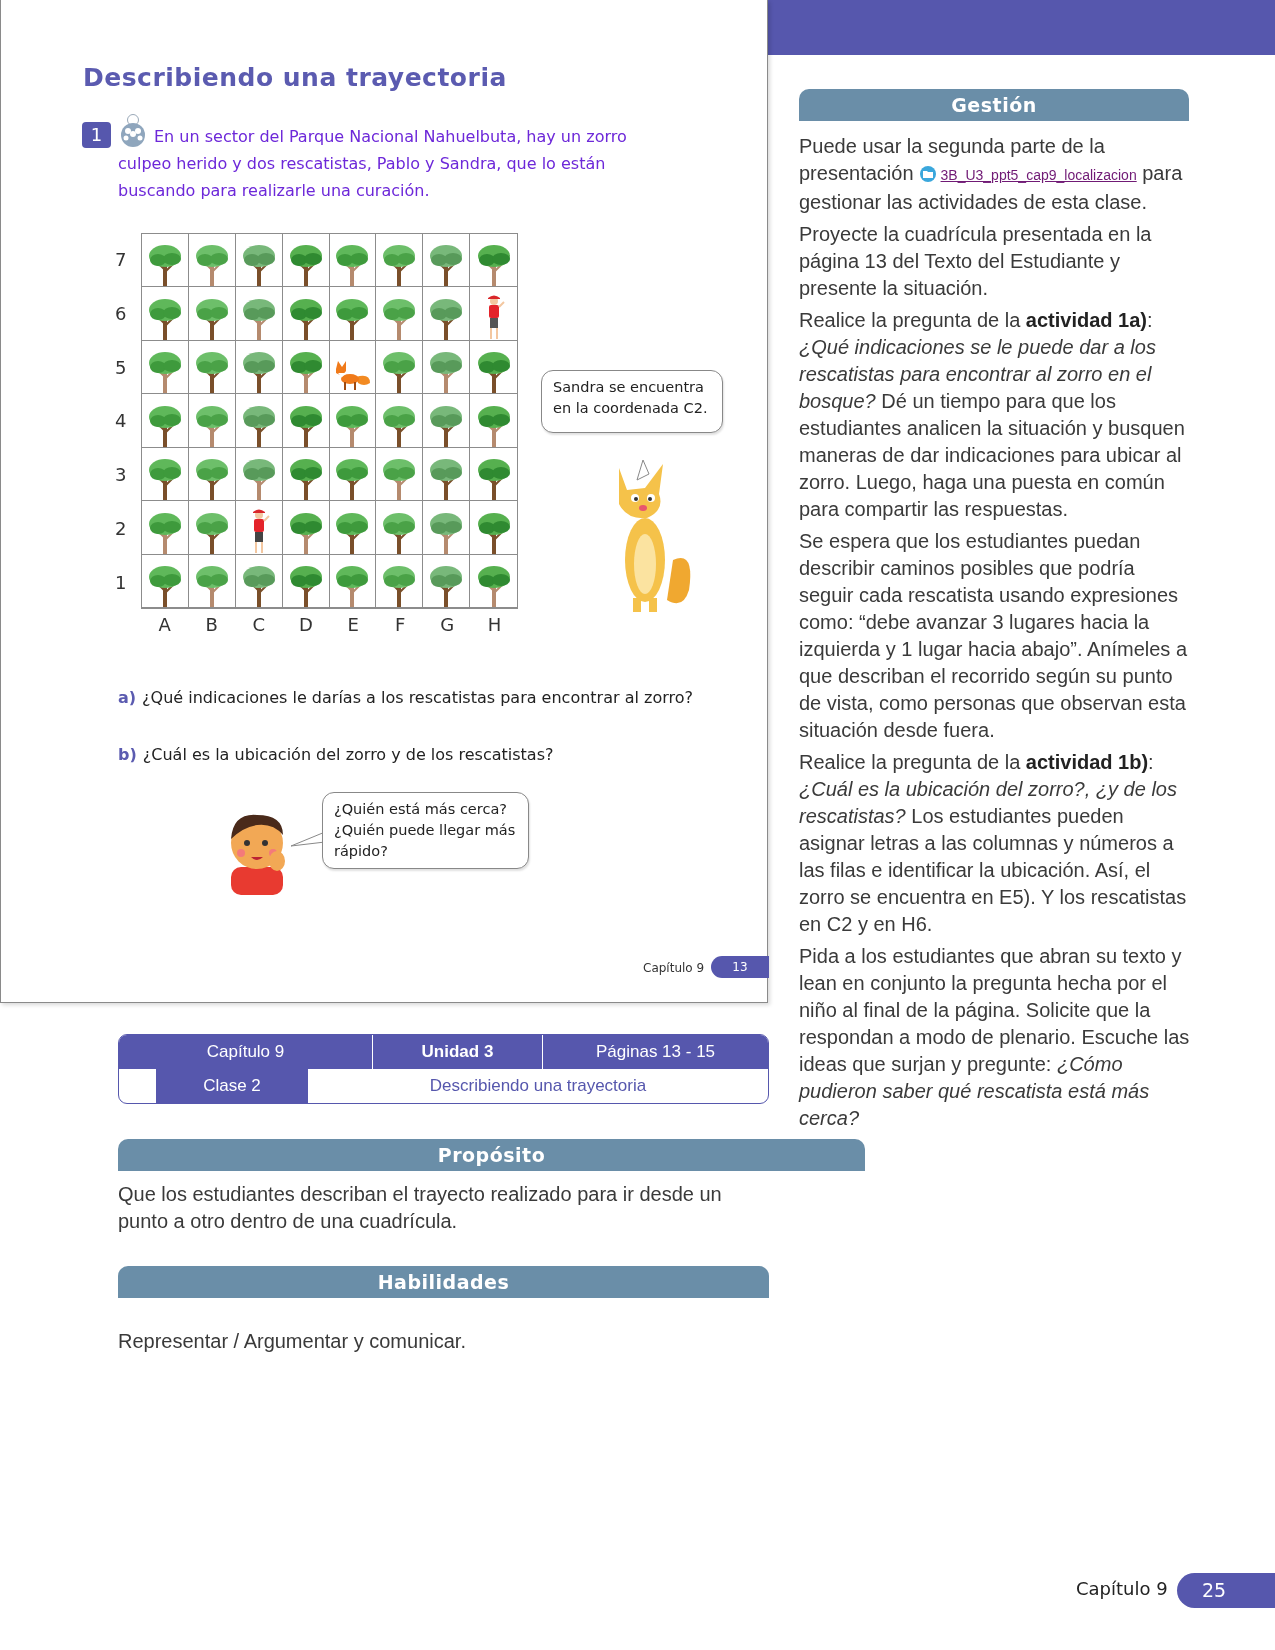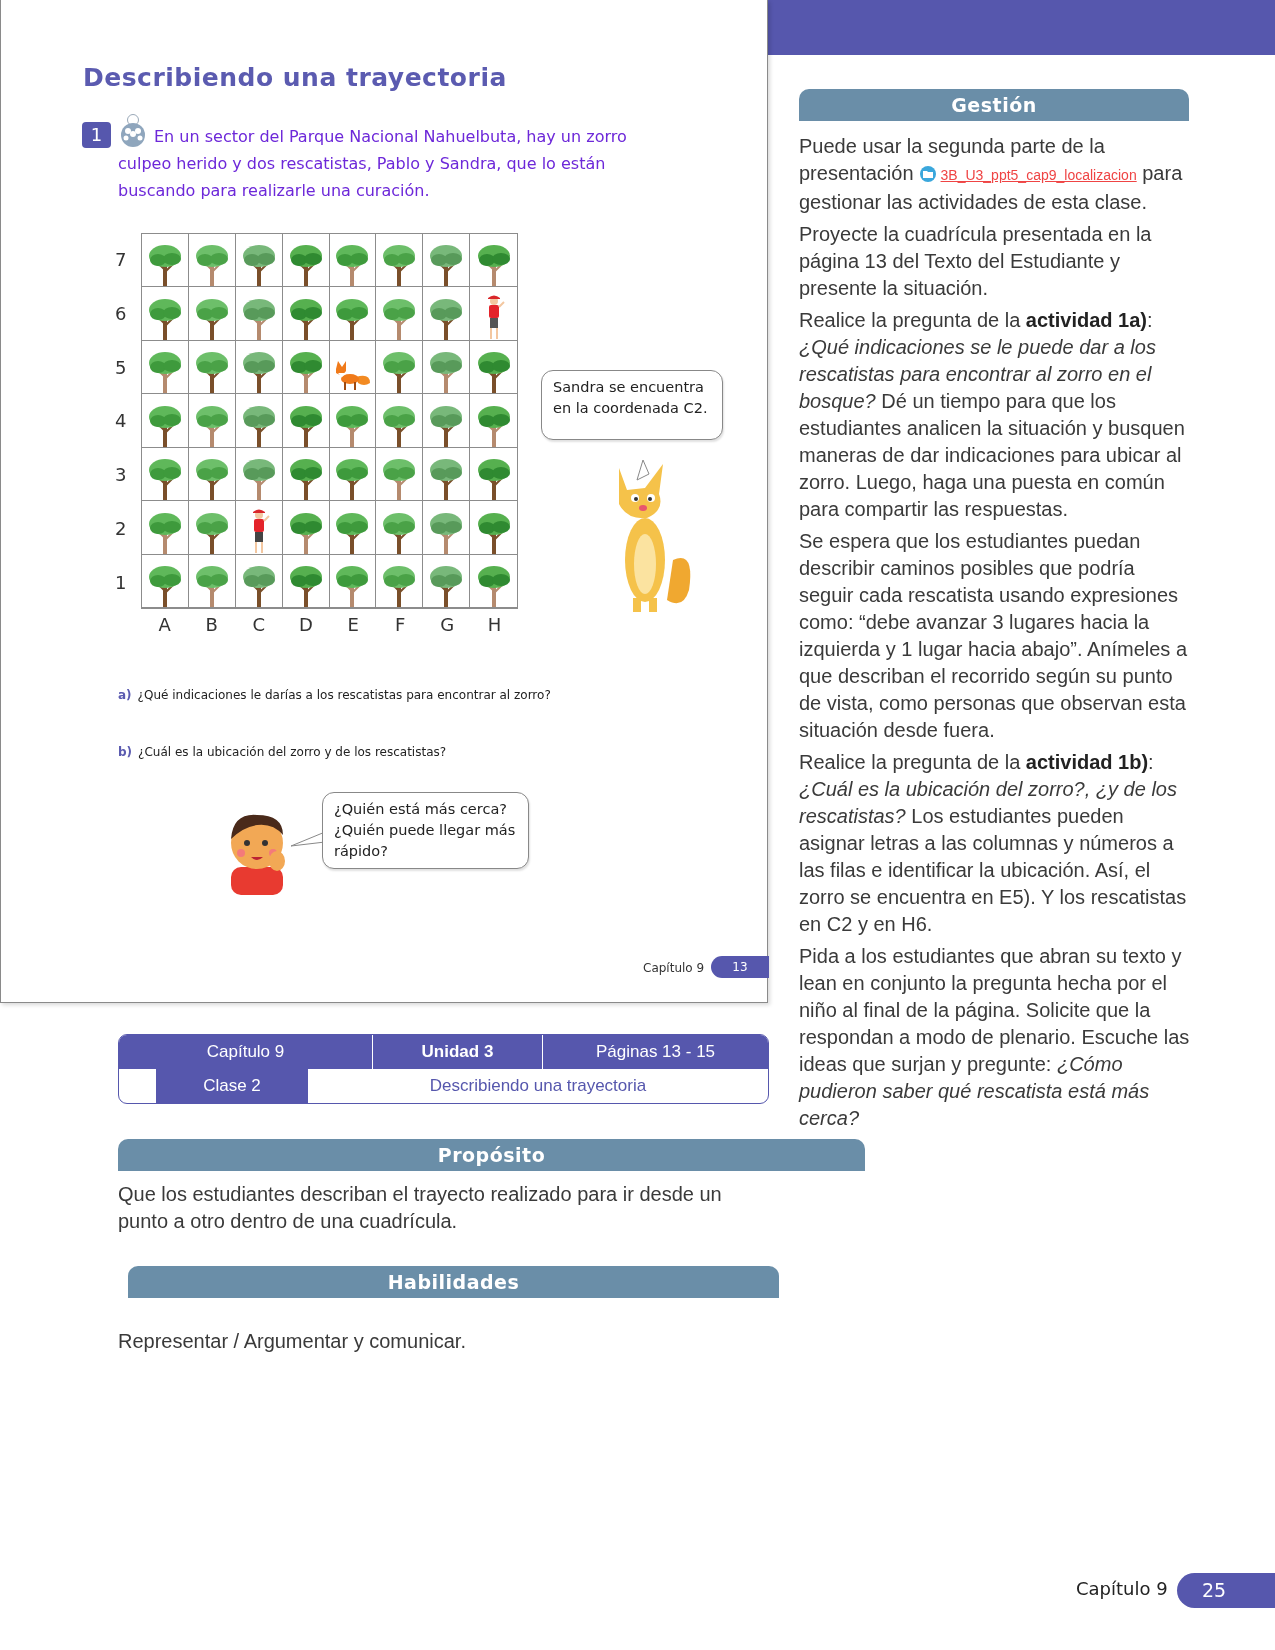--- a/index.html
+++ b/index.html
@@ -26,26 +26,26 @@
   .cell { border-right: 1px solid #8c8c8c; border-bottom: 1px solid #8c8c8c; display: flex; align-items: flex-end; justify-content: center; }
   .cell:nth-child(8n) { border-right: none; }
   .cell svg { width: 40px; height: 46px; }
   .row-labels { position: absolute; left: 114px; top: 233px; width: 20px; height: 376px; display: grid; grid-template-rows: repeat(7, 1fr); }
   .row-labels span { display: flex; align-items: center; font-size: 18px; color: #333; }
   .col-labels { position: absolute; left: 140px; top: 614px; width: 377px; display: grid; grid-template-columns: repeat(8, 1fr); }
   .col-labels span { text-align: center; font-size: 18px; color: #333; }
 
   .bubble { position: absolute; background: #fff; border: 1px solid #888; border-radius: 12px;
             font-size: 14.5px; line-height: 21px; color: #222; padding: 6px 11px; box-shadow: 1px 2px 2px rgba(0,0,0,0.12); }
-  .bubble-fox { left: 540px; top: 370px; width: 182px; height: 70px; }
+  .bubble-fox { left: 540px; top: 370px; width: 182px; height: 63px; }
   .bubble-kid { left: 321px; top: 792px; width: 207px; height: 77px; }
   .fox-char { position: absolute; left: 604px; top: 460px; width: 90px; height: 155px; }
   .kid-char { position: absolute; left: 222px; top: 805px; width: 70px; height: 90px; }
 
-  .question { position: absolute; left: 117px; font-size: 12px; color: #222; }
+  .question { position: absolute; left: 117px; font-size: 16px; color: #222; }
   .question b { color: #5b5bb0; margin-right: 6px; }
   .q-a { top: 688px; }
   .q-b { top: 745px; }
 
   .thumb-footer-label { position: absolute; left: 642px; top: 961px; font-size: 12px; color: #333; }
   .thumb-footer-badge { position: absolute; left: 710px; top: 956px; width: 58px; height: 22px; background: #5657ad; color: #fff;
                         font-size: 12px; line-height: 22px; text-align: center; border-radius: 11px 0 0 11px; }
 
   
   .info-table { position: absolute; left: 118px; top: 1034px; width: 651px; height: 70px; border: 1.5px solid #5657ad; border-radius: 9px; overflow: hidden; }
@@ -56,29 +56,29 @@
   .info-row2 .cl { width: 152px; background: #5657ad; color: #fff; display: flex; align-items: center; justify-content: center; }
   .info-row2 .tt { flex: 1; color: #5657ad; display: flex; align-items: center; justify-content: center; }
 
   
   .sec-head { position: absolute; height: 32px; background: #6a8ea8; color: #fff; border-radius: 10px 10px 0 0;
               font-size: 19px; font-weight: bold; text-align: center; line-height: 32px; letter-spacing: 0.5px; }
   .sec-body { position: absolute; font-family: "Liberation Sans", sans-serif; font-size: 20px; line-height: 27px; color: #3a3a3a; }
 
   .gestion-head { left: 799px; top: 89px; width: 390px; }
   .proposito-head { left: 118px; top: 1139px; width: 747px; }
-  .habilidades-head { left: 118px; top: 1266px; width: 651px; margin-left: 10px; }
+  .habilidades-head { left: 118px; top: 1266px; width: 651px; }
   .proposito-body { left: 118px; top: 1181px; width: 640px; }
   .habilidades-body { left: 118px; top: 1328px; width: 640px; }
 
   .gestion-body { left: 799px; top: 133px; width: 395px; }
   .gestion-body p { margin-bottom: 5px; }
   .gestion-body i { font-style: italic; }
   .gestion-body b { font-weight: bold; color: #222; }
-  .file-link { color: #ef4444; font-size: 14px; }
+  .file-link { color: #701a75; font-size: 14px; }
   .folder-icon { display: inline-block; width: 20px; height: 16px; vertical-align: -2px; margin: 0 3px 0 4px; }
 
   .page-footer-label { position: absolute; left: 1076px; top: 1578px; font-size: 18px; color: #222; font-family: "DejaVu Sans", sans-serif; }
   .page-footer-badge { position: absolute; left: 1177px; top: 1573px; width: 98px; height: 35px; background: #5657ad; color: #fff;
                        border-radius: 18px 0 0 18px; font-size: 19px; line-height: 35px; padding-left: 25px; }
 </style>
 </head>
 <body>
 
 <div class="top-band"></div>

